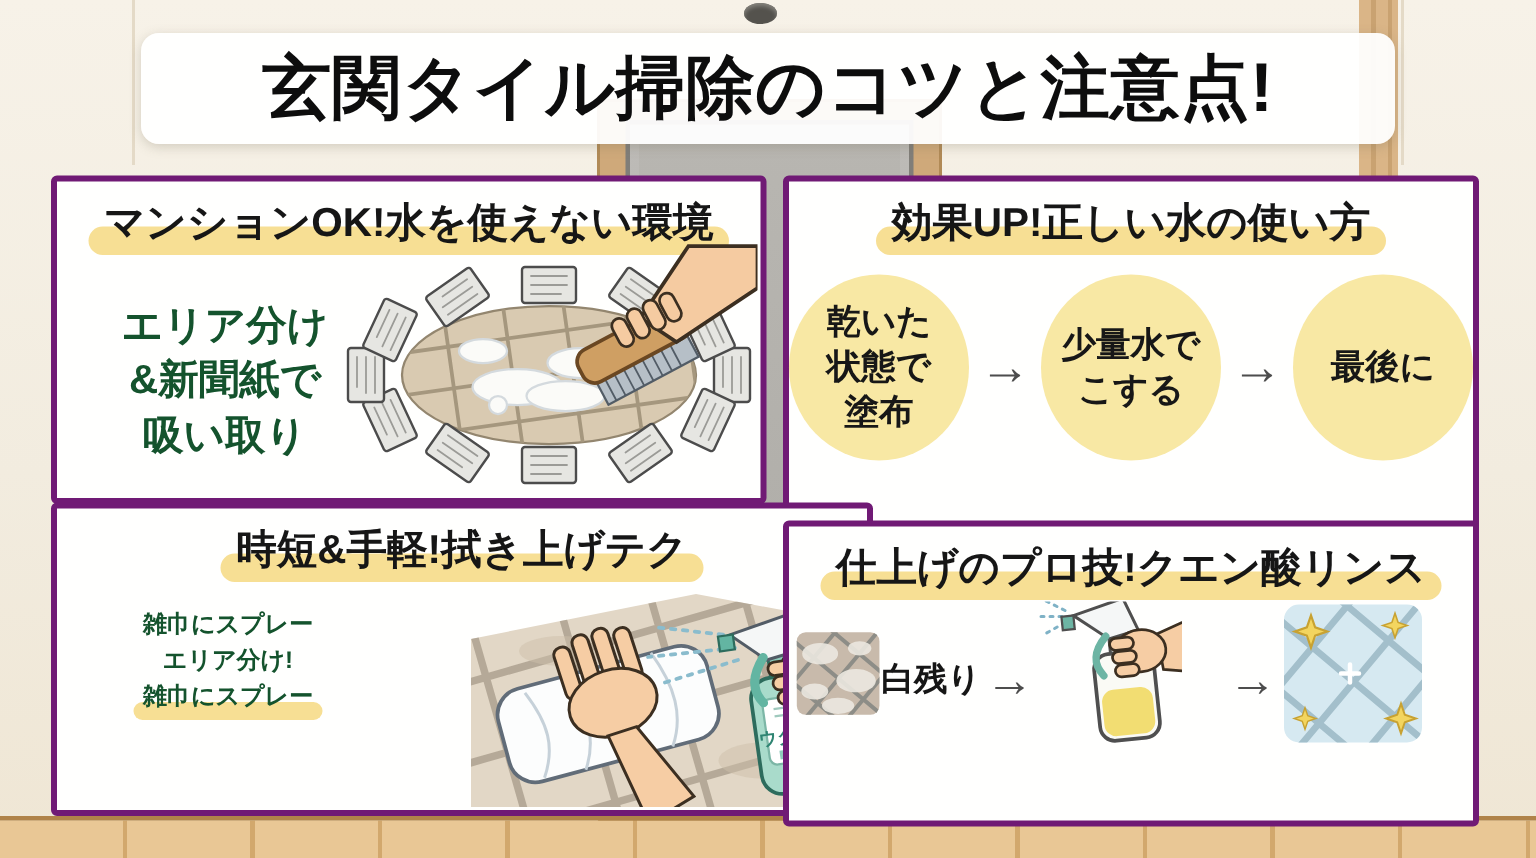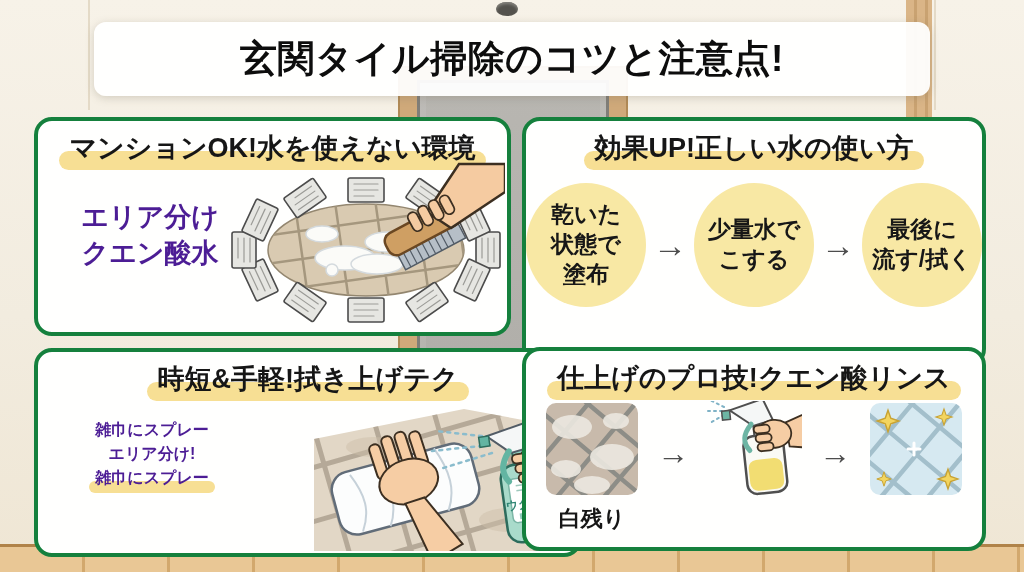--- a/index.html
+++ b/index.html
@@ -12,52 +12,52 @@
   .corner-line-l{position:absolute;left:88px;top:0;width:2px;height:110px;background:#e4dac7}
   .corner-line-r{position:absolute;left:934px;top:0;width:2px;height:110px;background:#e4dac7}
   .door-frame{position:absolute;left:398px;top:66px;width:230px;height:482px;background:#cfa97a;border-radius:3px;box-shadow:inset 0 0 0 2px #b18a56}
   .door{position:absolute;left:417px;top:80px;width:192px;height:466px;background:linear-gradient(180deg,#b8b6b1,#acaaa5);border:3px solid #807e79;box-shadow:inset 0 0 0 6px rgba(255,255,255,.08)}
   .beam-right{position:absolute;left:906px;top:0;width:26px;height:348px;background:repeating-linear-gradient(90deg,#dab587 0 8px,#c9a271 8px 11px)}
   .ceiling-light{position:absolute;left:496px;top:2px;width:22px;height:14px;border-radius:50%;background:#54524d;box-shadow:inset 0 2px 3px #86847e}
   .floor{position:absolute;left:0;top:544px;width:1024px;height:28px;background:repeating-linear-gradient(90deg,#e9c795 0 82px,#d2a86d 82px 85px);border-top:3px solid #b08349}
 
   
   .title-banner{position:absolute;left:94px;top:22px;width:836px;height:74px;background:rgba(255,255,255,.94);border-radius:12px;display:flex;align-items:center;justify-content:center;box-shadow:0 2px 8px rgba(120,110,90,.28)}
-  .title-banner h1{font-size:37px;font-weight:900;letter-spacing:.5px;color:#0d0d0d;white-space:nowrap}
-
-  
-  .panel{position:absolute;background:#fffffe;border:4px solid #15803d;border-radius:18px}
+  .title-banner h1{font-size:46px;font-weight:900;letter-spacing:.5px;color:#0d0d0d;white-space:nowrap}
+
+  
+  .panel{position:absolute;background:#fffffe;border:4px solid #701a75;border-radius:4px}
   .p-tl{left:34px;top:117px;width:477px;height:219px}
   .p-tr{left:522px;top:117px;width:464px;height:250px}
-  .p-bl{left:34px;top:348px;width:548px;height:209px}
+  .p-bl{left:34px;top:335px;width:548px;height:209px}
   .p-br{left:522px;top:347px;width:464px;height:204px}
 
   .panel-header{text-align:center;margin-top:9px;font-size:27px;font-weight:900;white-space:nowrap}
   .hl{position:relative;display:inline-block;padding:0 6px}
   .hl::before{content:"";position:absolute;left:-4px;right:-4px;bottom:-4px;height:52%;background:#f7df94;border-radius:12px}
   .hl>span{position:relative}
 
-  .note{position:absolute;text-align:center;font-weight:900;color:#4c1d95}
+  .note{position:absolute;text-align:center;font-weight:900;color:#14532d}
   .note-tl{left:16px;top:78px;width:192px;font-size:27px;line-height:1.35}
   .note-bl{left:8px;top:66px;width:212px;font-size:16px;line-height:1.5}
   .hl-line{position:relative;display:inline-block}
   .hl-line::before{content:"";position:absolute;left:-6px;right:-6px;bottom:-3px;height:50%;background:#f7df94;border-radius:10px}
   .hl-line>span{position:relative}
 
   .tl-art{position:absolute;right:2px;bottom:2px}
   .bl-art{position:absolute;right:2px;bottom:2px}
 
   
   .flow{position:absolute;left:0;right:0;top:62px;display:flex;align-items:center;justify-content:flex-end;gap:5px}
   .circle{width:124px;height:124px;border-radius:50%;background:#f8e8a4;display:flex;flex-direction:column;align-items:center;justify-content:center;font-size:23px;font-weight:900;line-height:1.3;text-align:center;color:#171717}
   .arrow{font-size:34px;font-weight:900;color:#4d4d4d;padding:0 2px}
 
   
   .br-flow{position:absolute;left:4px;right:4px;top:50px;display:flex;justify-content:center;gap:3px}
-  .br-step{display:flex;flex-direction:column;align-items:center;width:124px}
+  .br-step{display:flex;align-items:center;width:124px}
   .br-caption{margin-top:7px;font-size:22px;font-weight:900;white-space:nowrap}
   .br-arrow{font-size:32px;font-weight:900;color:#4d4d4d;margin-top:34px}
 </style>
 </head>
 <body>
 
 <div class="stage">
 
   <div class="wall"></div>
   <div class="corner-line-l"></div>
@@ -71,21 +71,22 @@
   <div class="title-banner">
     <h1>玄関タイル掃除のコツと注意点!</h1>
   </div>
 
   <section class="panel p-tl">
     <div class="panel-header">
       <span class="hl"><span>マンションOK!水を使えない環境</span></span>
     </div>
     <div class="note note-tl">
       <div>エリア分け</div>
-      <div>クエン酸水</div>
+      <div>&amp;新聞紙で</div>
+      <div>吸い取り</div>
     </div>
     <svg class="tl-art" width="278" height="168" viewBox="0 0 278 168">
 
       <defs>
           <clipPath id="tlclip">
             <ellipse cx="139" cy="88" rx="98" ry="46"></ellipse>
           </clipPath>
         </defs>
       <ellipse cx="139" cy="88" rx="98" ry="46" fill="#d9cab1" stroke="#93866f" stroke-width="1.5"></ellipse>
       <g clip-path="url(#tlclip)">
@@ -181,21 +182,20 @@
         <div>塗布</div>
       </div>
       <div class="arrow">→</div>
       <div class="circle">
         <div>少量水で</div>
         <div>こする</div>
       </div>
       <div class="arrow">→</div>
       <div class="circle">
         <div>最後に</div>
-        <div>流す/拭く</div>
       </div>
     </div>
   </section>
 
   <section class="panel p-bl">
     <div class="panel-header">
       <span class="hl"><span>時短&amp;手軽!拭き上げテク</span></span>
     </div>
     <div class="note note-bl">
       <div>雑巾にスプレー</div>

